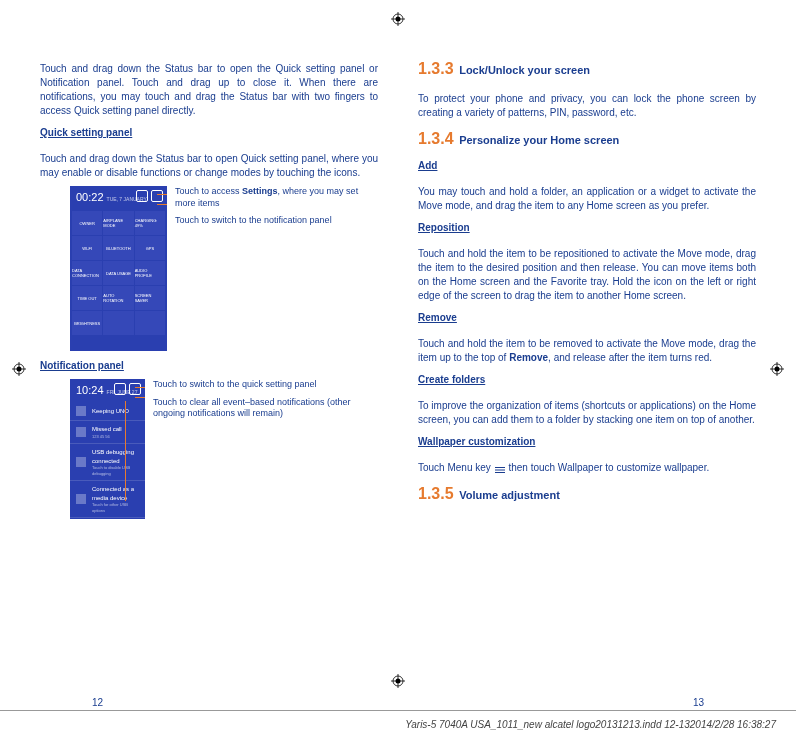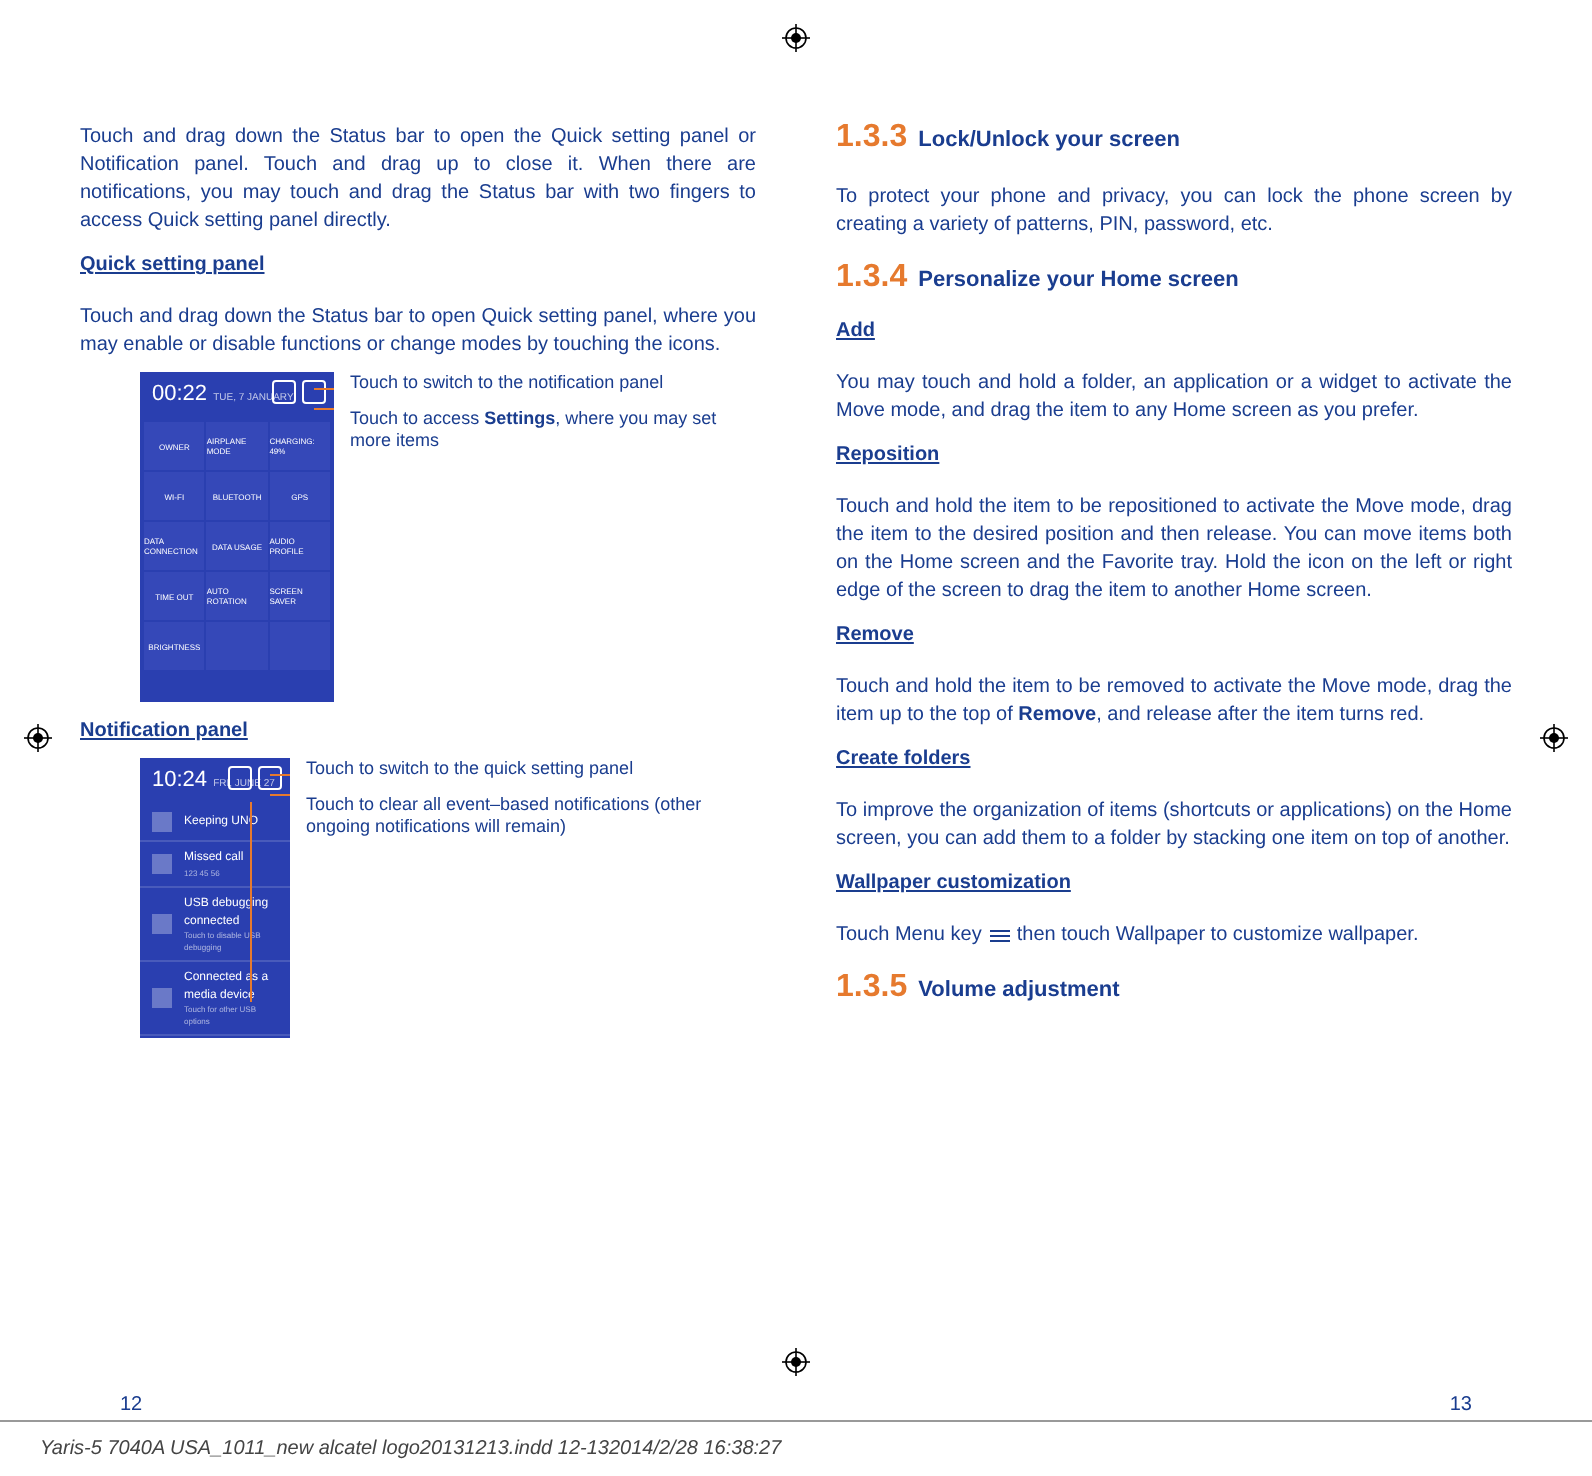--- a/index.html
+++ b/index.html
@@ -134,42 +134,42 @@
     font-size: 4px;
     opacity: 0.6;
   }
   .footer {
     position: absolute;
     bottom: 30px;
     left: 0;
     right: 0;
     display: flex;
     justify-content: space-between;
-    padding: 0 60px;
+    padding: 0 92px;
     font-size: 10px;
   }
   .print-mark {
     position: absolute;
     width: 14px;
     height: 14px;
   }
   .print-mark svg { width: 14px; height: 14px; }
   .pm-top { top: 12px; left: 50%; transform: translateX(-50%); }
   .pm-left { top: 50%; left: 12px; transform: translateY(-50%); }
   .pm-right { top: 50%; right: 12px; transform: translateY(-50%); }
   .pm-bottom { bottom: 50px; left: 50%; transform: translateX(-50%); }
   .indd-footer {
     position: absolute;
     bottom: 0;
     left: 0;
     right: 0;
     border-top: 1px solid #999;
     padding: 8px 20px;
     display: flex;
-    justify-content: flex-start;
+    justify-content: flex-end;
     font-family: Arial, sans-serif;
     font-size: 10px;
     color: #444;
     font-style: italic;
     background: #fff;
   }
   .menu-key-icon {
     display: inline-block;
     width: 12px;
     height: 8px;
@@ -238,22 +238,22 @@
             <div class="phone-tile">AUTO ROTATION</div>
             <div class="phone-tile">SCREEN SAVER</div>
             <div class="phone-tile">BRIGHTNESS</div>
             <div class="phone-tile"></div>
             <div class="phone-tile"></div>
           </div>
         <div class="orange-arrow" style="top:8px;right:-2px;width:12px;height:1px;"></div>
         <div class="orange-arrow" style="top:18px;right:-2px;width:12px;height:1px;"></div>
       </div>
       <div class="annotations">
+        <div class="annot"><span>Touch to access </span><span class="bold">Settings</span><span>, where you may set more items</span></div>
         <div class="annot">Touch to switch to the notification panel</div>
-        <div class="annot"><span>Touch to access </span><span class="bold">Settings</span><span>, where you may set more items</span></div>
       </div>
     </div>
 
     <div class="sub-heading">Notification panel</div>
 
     <div class="screenshot-block">
       <div class="phone-screenshot small">
         <div class="phone-icons-top">
           <div class="ic"></div>
           <div class="ic"></div>

